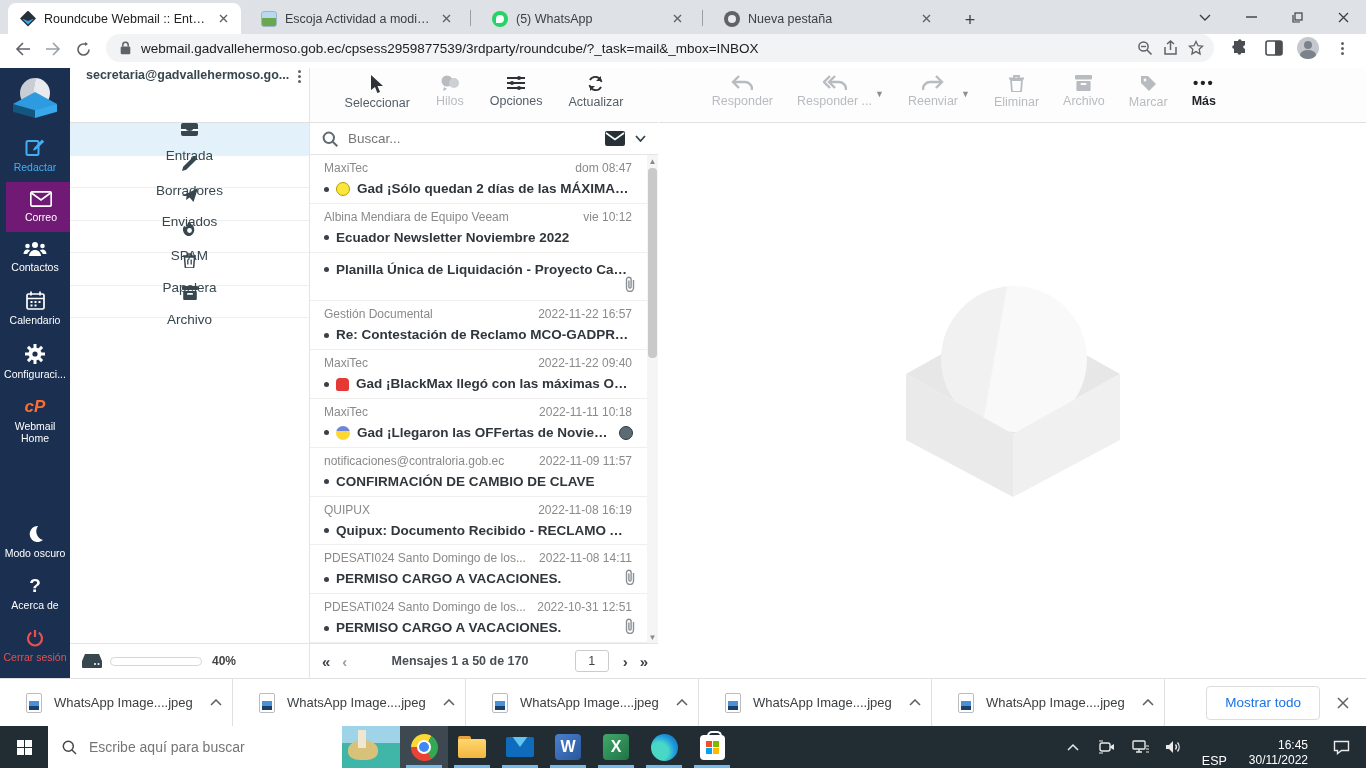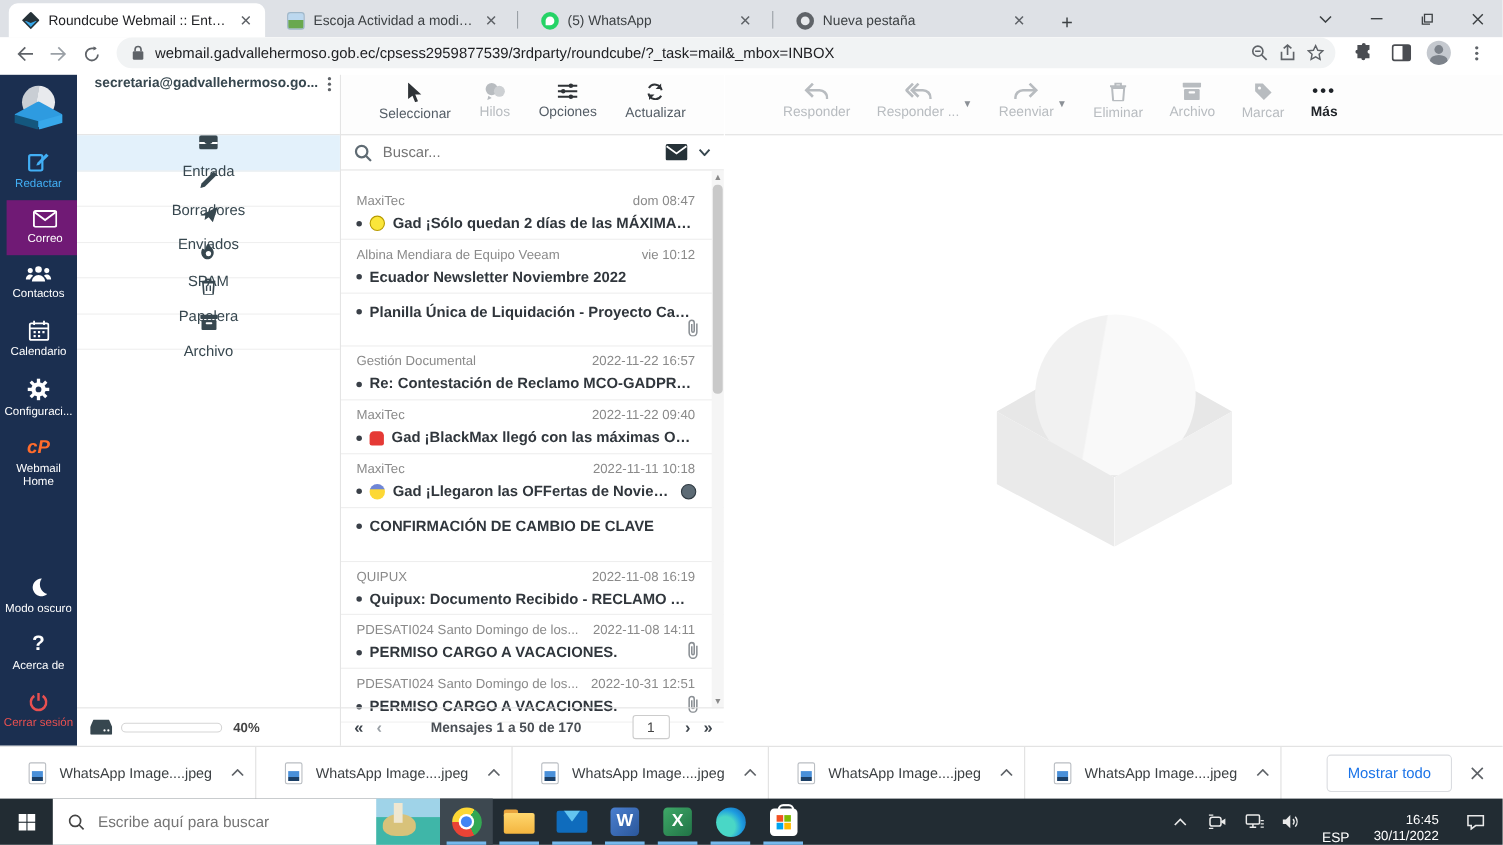--- a/index.html
+++ b/index.html
@@ -71,21 +71,21 @@
   #maillist { position:absolute; left:310px; top:0; width:348px; height:610px; background:#fff; }
   #list-toolbar { height:55px; border-bottom:1px solid #e0e0e0; display:flex; align-items:flex-start; justify-content:center; gap:26px; padding-top:7px; background:#fdfdfd; }
   .tbtn { display:flex; flex-direction:column; align-items:center; gap:3px; font-size:12.5px; color:#545d66; cursor:pointer; }
   .tbtn.disabled { color:#b8bcc0; }
   .tbtn.dark { color:#1f2328; }
   .tbtn .cap { white-space:nowrap; }
   .tbtn-row { position:relative; display:flex; align-items:flex-start; }
   .ddcaret { color:#8b9096; margin:14px 0 0 3px; font-size:9px; }
   #search-row { height:32px; display:flex; align-items:center; gap:10px; padding:0 12px; border-bottom:1px solid #e4e4e4; }
   #search-row input { border:none; outline:none; flex:1; font-size:13.5px; color:#666; background:transparent; font-family:inherit; }
-  #msg-rows { position:absolute; left:0; top:101px; width:348px; height:488px; overflow:hidden; }
+  #msg-rows { position:absolute; left:0; top:87px; width:348px; height:488px; overflow:hidden; }
   .msg { height:48.8px; padding:5px 26px 0 14px; border-bottom:1px solid #eee; cursor:pointer; position:relative; }
   .msg .l1 { display:flex; justify-content:space-between; font-size:12px; color:#8a8a8a; line-height:17px; gap:8px; }
   .msg .l1 .sender { white-space:nowrap; overflow:hidden; text-overflow:ellipsis; }
   .msg .l1 .date { flex:none; }
   .msg .l2 { display:flex; align-items:center; gap:7px; margin-top:3px; font-size:13.5px; font-weight:bold; color:#30363c; line-height:18px; }
   .msg .l2 .subj { white-space:nowrap; overflow:hidden; text-overflow:ellipsis; }
   .dot { width:5px; height:5px; border-radius:50%; background:#3a4048; flex:none; }
   .emo { width:14px; height:14px; border-radius:50%; flex:none; }
   .emo-yellow { background:#fbe63a; border:1.5px solid #b89b00; }
   .emo-siren { background:#e53935; border-radius:4px 4px 2px 2px; width:13px; height:13px; }
@@ -583,20 +583,24 @@
             <span class="date">2022-11-11 10:18</span>
           </div>
         <div class="l2">
             <span class="dot"></span>
             <span class="emo emo-scream"></span>
             <span class="subj" style="flex:none;max-width:255px;">Gad ¡Llegaron las OFFertas de Noviembre!</span>
             <span class="emo emo-robber"></span>
           </div>
       </div>
       <div class="msg">
+        <div class="l1">
+            <span class="sender">notificaciones@contraloria.gob.ec</span>
+            <span class="date">2022-11-09 11:57</span>
+          </div>
         <div class="l2">
             <span class="dot"></span>
             <span class="subj">CONFIRMACIÓN DE CAMBIO DE CLAVE</span>
           </div>
       </div>
       <div class="msg">
         <div class="l1">
             <span class="sender">QUIPUX</span>
             <span class="date">2022-11-08 16:19</span>
           </div>

